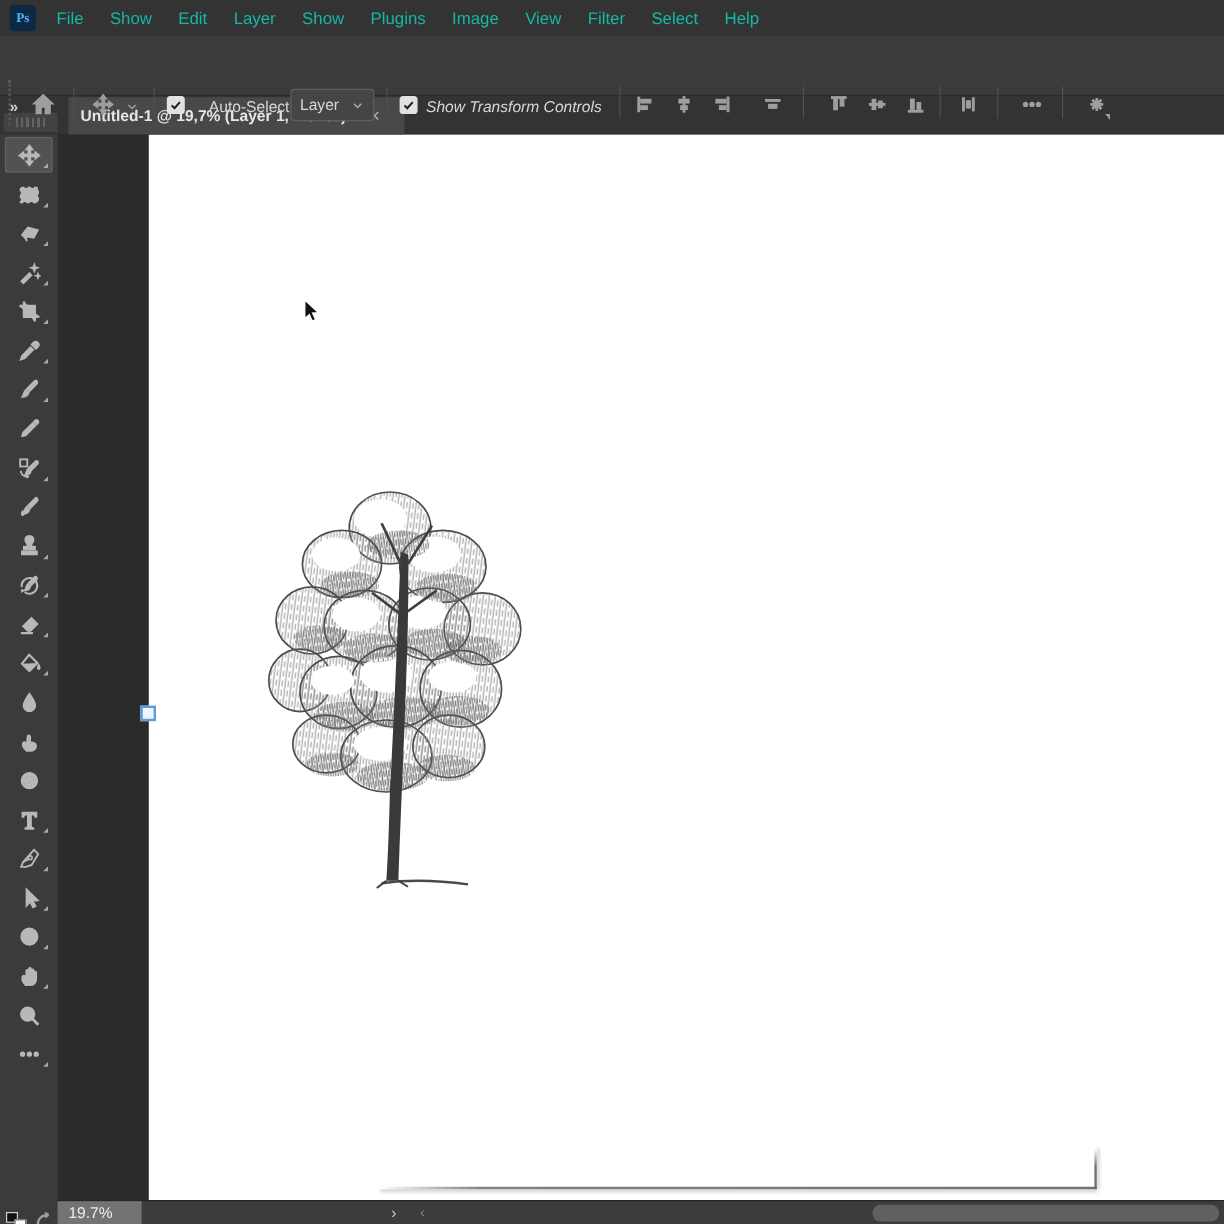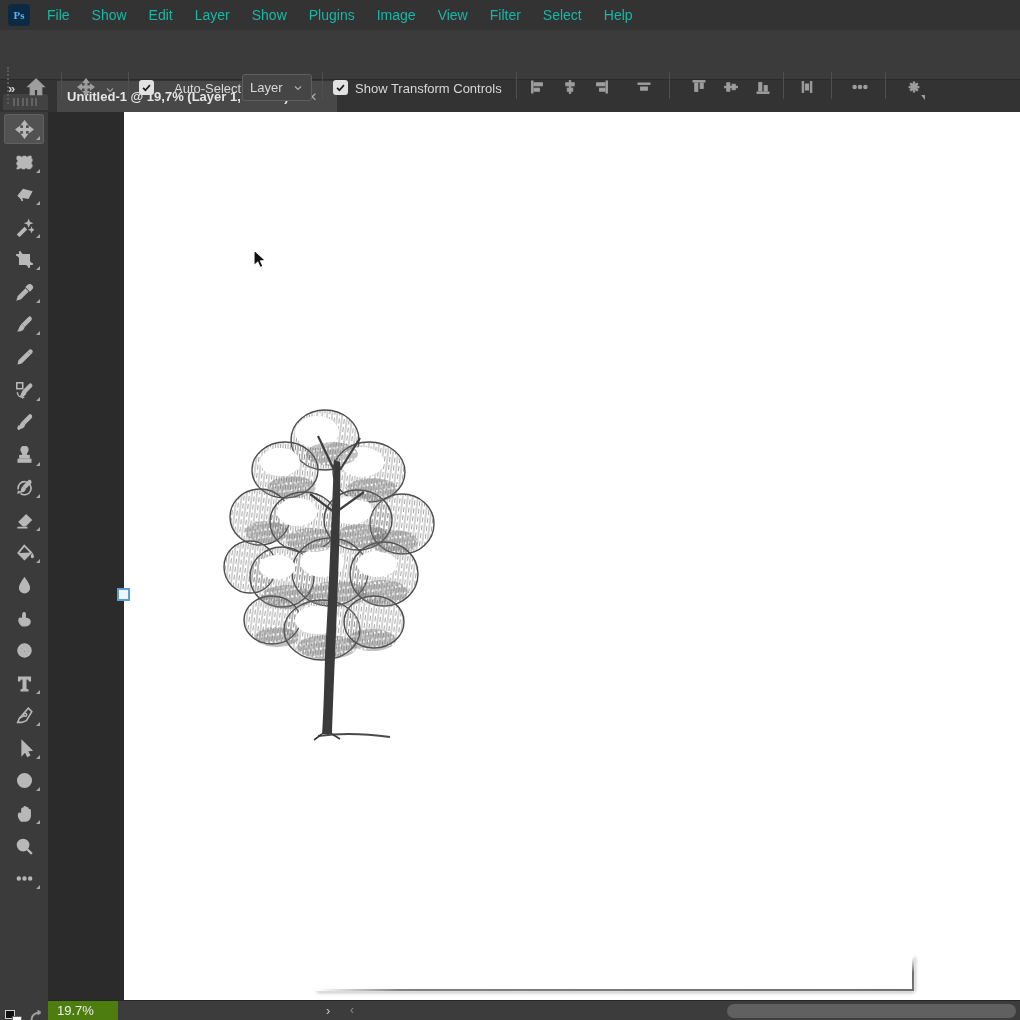--- a/index.html
+++ b/index.html
@@ -80,21 +80,21 @@
     box-shadow:0 2px 3px rgba(120,120,120,.5); }
   #doc-edge-right { position:absolute; left:912px; top:957px; width:2px; height:34px;
     background:linear-gradient(to bottom, rgba(140,140,140,0), rgba(105,105,105,.95) 45%);
     box-shadow:2px 0 3px rgba(120,120,120,.45); }
   #tree-sketch { position:absolute; left:222px; top:402px; width:220px; height:344px; }
   #cursor { position:absolute; left:252px; top:249px; width:20px; height:22px; z-index:50; }
 
   
   #statusbar { position:absolute; left:48px; top:1000px; width:972px; height:20px;
     background:#3c3c3c; border-top:1px solid #262626; z-index:35; }
-  #zoom-box { position:absolute; left:0; top:0; width:70px; height:20px; background:#4d7c0f;
+  #zoom-box { position:absolute; left:0; top:0; width:70px; height:20px; background:#737373;
     color:#ececec; font-size:13px; line-height:20px; padding-left:9px; }
   #dims-box { position:absolute; left:70px; top:0; width:228px; height:20px; background:#464646;
     color:#a9b1bd; font-size:12px; line-height:20px; text-align:center; }
   #status-chevron { position:absolute; left:278px; top:0; color:#cccccc; font-size:13px;
     line-height:19px; }
   #scroll-left { position:absolute; left:302px; top:0; color:#8a8a8a; font-size:12px;
     line-height:19px; }
   #scroll-thumb { position:absolute; left:679px; top:3px; width:289px; height:14px;
     border-radius:7px; background:#606060; }
 </style>
@@ -143,21 +143,21 @@
     <svg viewBox="0 0 16 16">
         <path d="M4 6l4 4 4-4"></path>
       </svg>
   </div>
   <div class="opt-sep" style="left:322px;"></div>
   <div class="checkbox" style="left:333px;">
     <svg viewBox="0 0 16 16">
         <path d="M3 8.5l3.4 3.4L13 4.5"></path>
       </svg>
   </div>
-  <div class="opt-label" style="left:355px;">Show Transform Controls</div>
+  <div class="opt-label" style="left:355px;font-style:italic;">Show Transform Controls</div>
   <div class="opt-sep" style="left:516px;"></div>
 
   <div class="opt-sep" style="left:669px;"></div>
   <div class="opt-sep" style="left:783px;"></div>
   <div class="opt-sep" style="left:831px;"></div>
   <div class="opt-icon" style="left:851px;"><svg viewBox="0 0 16 16">
         <circle cx="3.2" cy="8" r="1.5"></circle>
         <circle cx="8" cy="8" r="1.5"></circle>
         <circle cx="12.8" cy="8" r="1.5"></circle>
       </svg></div>

